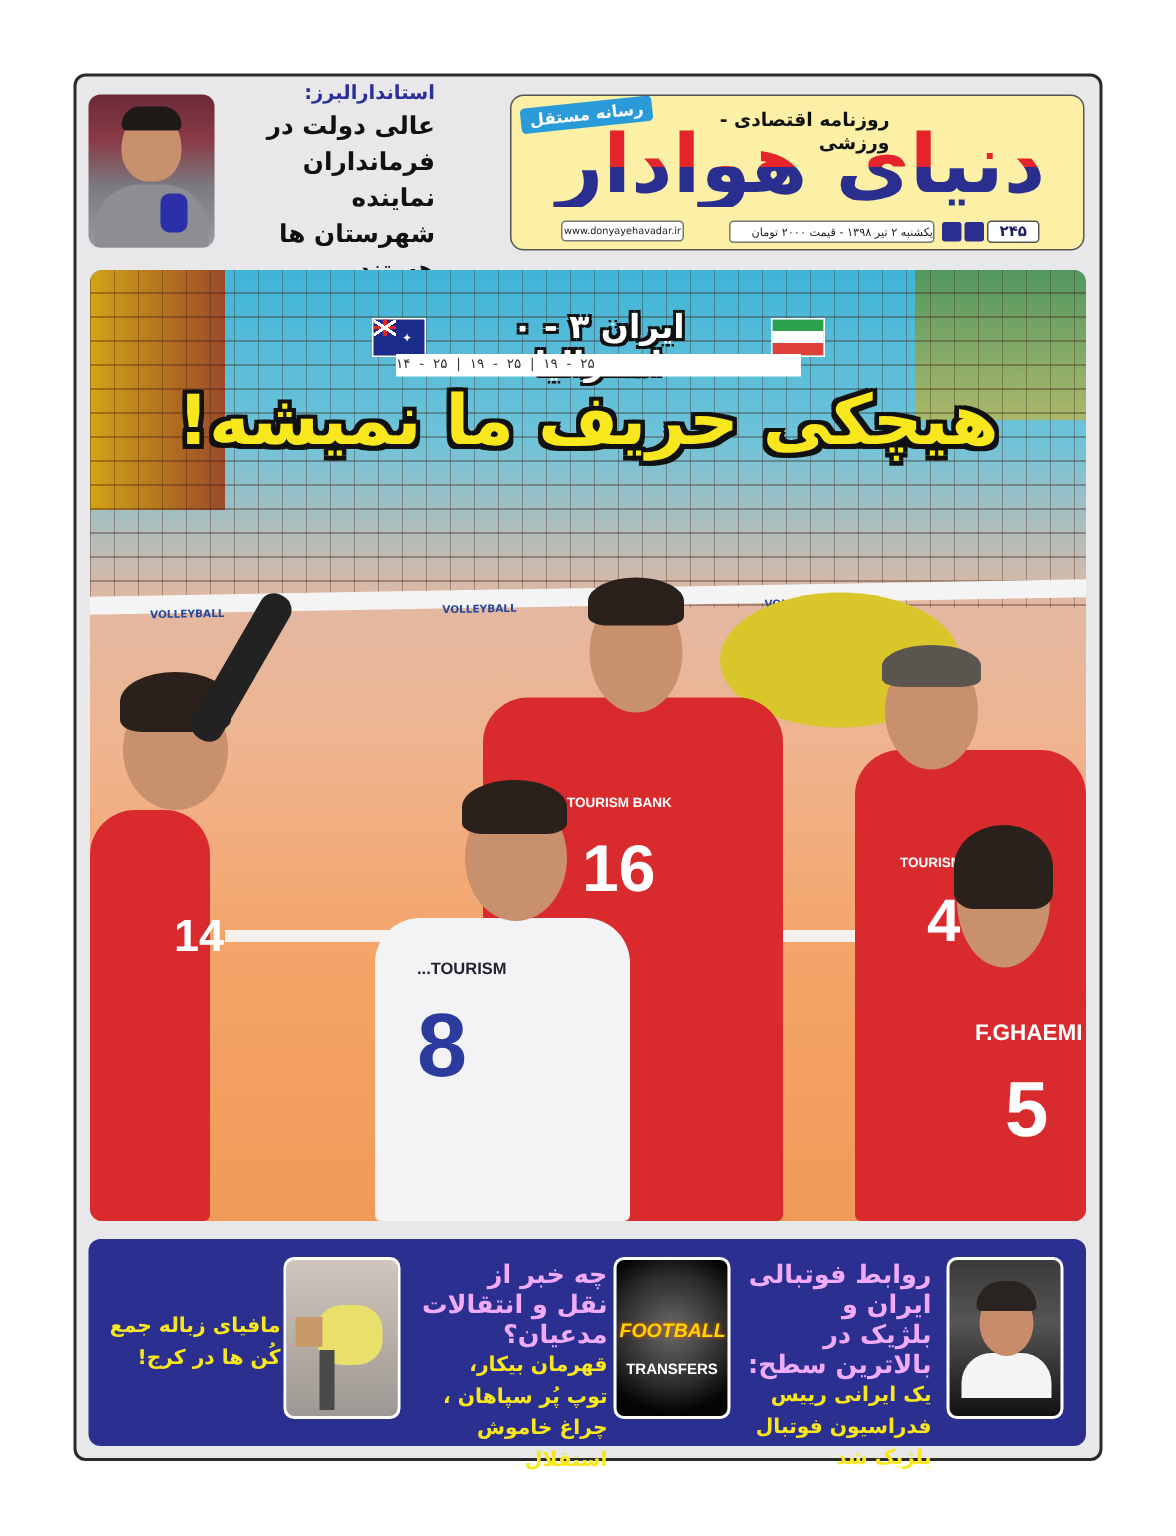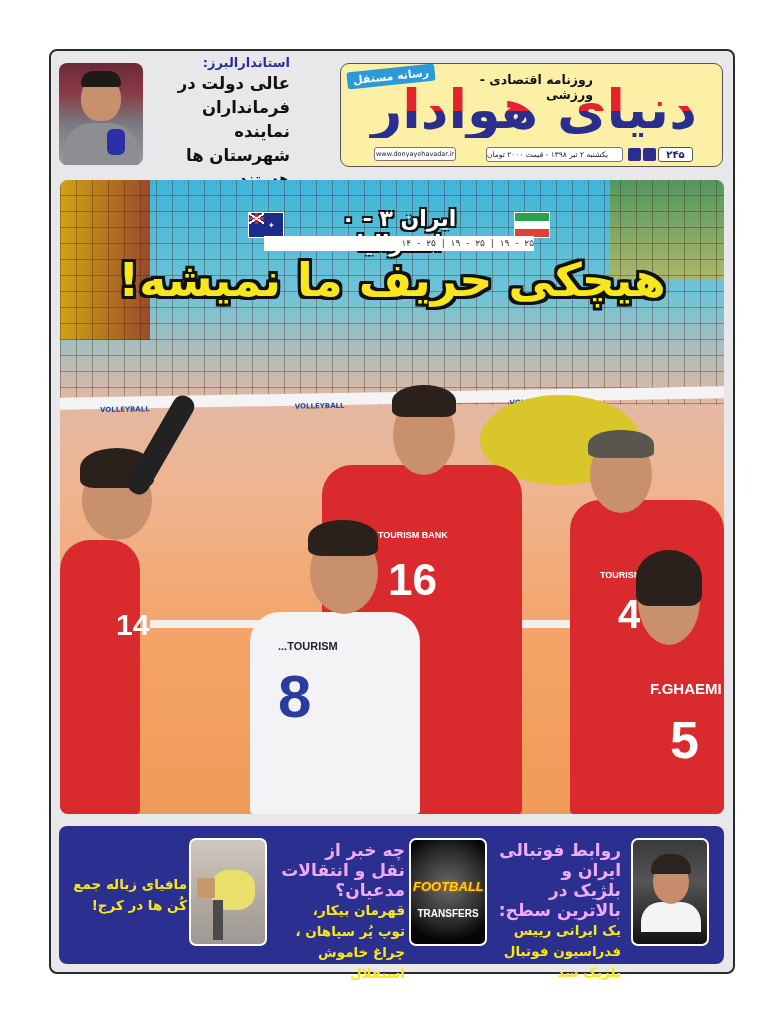--- a/index.html
+++ b/index.html
@@ -15,21 +15,21 @@
   .side-text{position:absolute;left:150px;top:54px;width:140px;direction:rtl;}
   .side-kicker{color:#2b2f9a;font-weight:bold;font-size:13px;line-height:18px;}
   .side-head{color:#111;font-weight:bold;font-size:16.5px;line-height:24px;}
   
   .masthead{position:absolute;left:340px;top:63px;width:383px;height:104px;background:#fbf0a6;border:1.5px solid #555;border-radius:9px;box-sizing:border-box;overflow:hidden;}
   .badge{position:absolute;left:6px;top:4px;background:#2a9ad8;color:#fff;font-weight:bold;font-size:11px;padding:2px 6px;border-radius:3px;transform:rotate(-6deg);direction:rtl;}
   .subtitle{position:absolute;left:112px;top:8px;width:140px;text-align:right;direction:rtl;font-weight:bold;font-size:12.5px;color:#111;}
   .logo{position:absolute;left:8px;top:18px;width:370px;height:56px;direction:rtl;text-align:center;font-weight:bold;font-size:54px;line-height:56px;letter-spacing:-1px;
     background:linear-gradient(180deg,#e4232b 0%,#e4232b 52%,#2a2f8f 52%,#2a2f8f 100%);-webkit-background-clip:text;background-clip:text;color:transparent;font-family:"DejaVu Sans",sans-serif;}
   .site{position:absolute;left:33px;top:83px;width:80px;height:12px;background:#fff;border:1px solid #777;border-radius:3px;font-size:6.5px;line-height:12px;text-align:center;color:#222;}
-  .dateline{position:absolute;left:145px;top:83px;width:135px;height:13px;background:#fff;border:1px solid #777;border-radius:3px;font-size:7.5px;line-height:13px;text-align:left;color:#222;direction:rtl;}
+  .dateline{position:absolute;left:145px;top:83px;width:135px;height:13px;background:#fff;border:1px solid #777;border-radius:3px;font-size:7.5px;line-height:13px;text-align:right;color:#222;direction:rtl;}
   .sq{position:absolute;top:84px;width:13px;height:13px;background:#2a2f8f;border-radius:2px;}
   .issue{position:absolute;left:317px;top:83px;width:33px;height:13px;background:#fff;border:1px solid #555;border-radius:3px;font-size:10px;font-weight:bold;line-height:13px;text-align:center;color:#1c1f66;}
   
   .hero{position:absolute;left:60px;top:180px;width:664px;height:634px;border-radius:8px;overflow:hidden;
     background:linear-gradient(180deg,#3fb5d8 0%,#6fc3d9 18%,#e3b8a2 35%,#efb48f 50%,#f4a468 72%,#f09a58 100%);}
   .net{position:absolute;left:0;top:0;width:100%;height:225px;
     background-image:linear-gradient(0deg,rgba(60,30,20,.35) 1px,transparent 1px),linear-gradient(90deg,rgba(60,30,20,.35) 1px,transparent 1px);
     background-size:16px 16px;}
   .net-band{position:absolute;left:0;top:212px;width:100%;height:12px;background:#f4f4f4;transform:skewY(-1deg);}
   .net-band span{font-size:7px;color:#274a9c;font-weight:bold;margin-left:40px;line-height:12px;}
@@ -41,21 +41,21 @@
   .p-white{background:#f3f3f5;}
   .head{position:absolute;border-radius:50%;background:#c8906d;}
   .hairc{position:absolute;border-radius:50% 50% 20% 20%;background:#2a211c;}
   .num{position:absolute;color:#fff;font-weight:bold;font-family:"Liberation Sans",sans-serif;}
   .num.blue{color:#2b3c9e;}
   .bank{position:absolute;color:#fff;font-size:9px;font-weight:bold;font-family:"Liberation Sans",sans-serif;}
   .yellowplayer{position:absolute;left:420px;top:215px;width:160px;height:90px;border-radius:50%;background:#d8c62a;}
   .score-box{position:absolute;left:204px;top:26px;width:270px;height:50px;direction:rtl;}
   .score-title{position:absolute;left:40px;top:0;width:190px;height:30px;text-align:center;font-weight:900;font-size:22px;color:#fff;
     text-shadow:-2px -2px 0 #111,2px -2px 0 #111,-2px 2px 0 #111,2px 2px 0 #111;}
-  .score-strip{position:absolute;left:0;top:30px;width:270px;height:15px;background:#fff;font-size:9px;line-height:15px;color:#333;text-align:right;word-spacing:3px;}
+  .score-strip{position:absolute;left:0;top:30px;width:270px;height:15px;background:#fff;font-size:9px;line-height:15px;color:#333;text-align:left;word-spacing:3px;}
   .flag{position:absolute;top:6px;width:34px;height:24px;border:1px solid #fff;}
   .flag-ir{right:-16px;background:linear-gradient(180deg,#2aa14a 0 33%,#fff 33% 66%,#e0403a 66% 100%);}
   .flag-au{left:-16px;background:#1a2b8a;}
   .flag-au::before{content:"";position:absolute;left:0;top:0;width:15px;height:11px;background:
     linear-gradient(33deg,transparent 44%,#fff 44% 56%,transparent 56%),linear-gradient(-33deg,transparent 44%,#fff 44% 56%,transparent 56%),
     linear-gradient(90deg,transparent 40%,#e22 40% 60%,transparent 60%),linear-gradient(0deg,transparent 40%,#e22 40% 60%,transparent 60%);}
   .flag-au::after{content:"\2726";position:absolute;left:19px;top:8px;color:#fff;font-size:8px;}
   .headline{position:absolute;left:30px;top:70px;width:604px;text-align:center;direction:rtl;font-weight:900;font-size:46px;color:#f8e71c;line-height:60px;
     text-shadow:-3px -3px 0 #111,3px -3px 0 #111,-3px 3px 0 #111,3px 3px 0 #111,0 3px 0 #111,3px 0 0 #111,-3px 0 0 #111,0 -3px 0 #111;}
   

